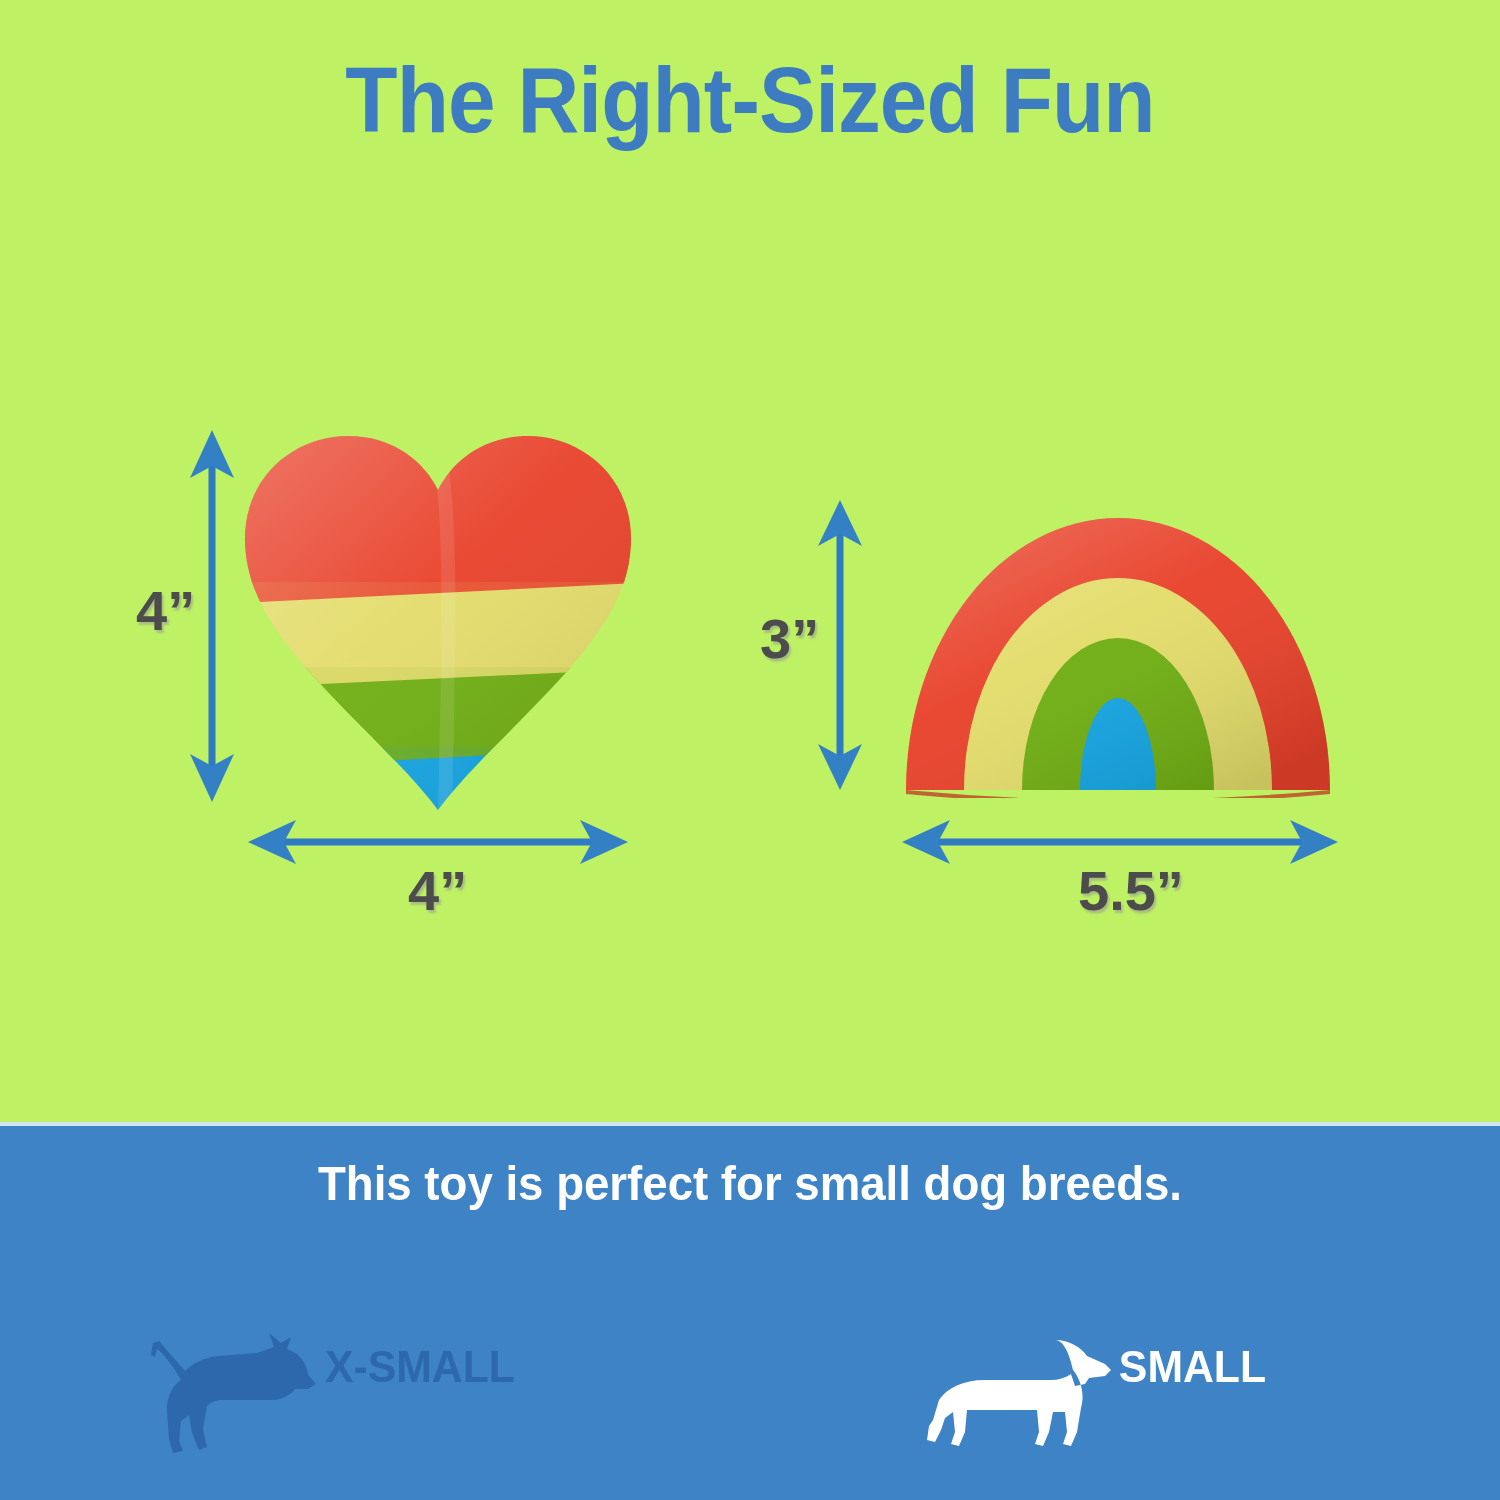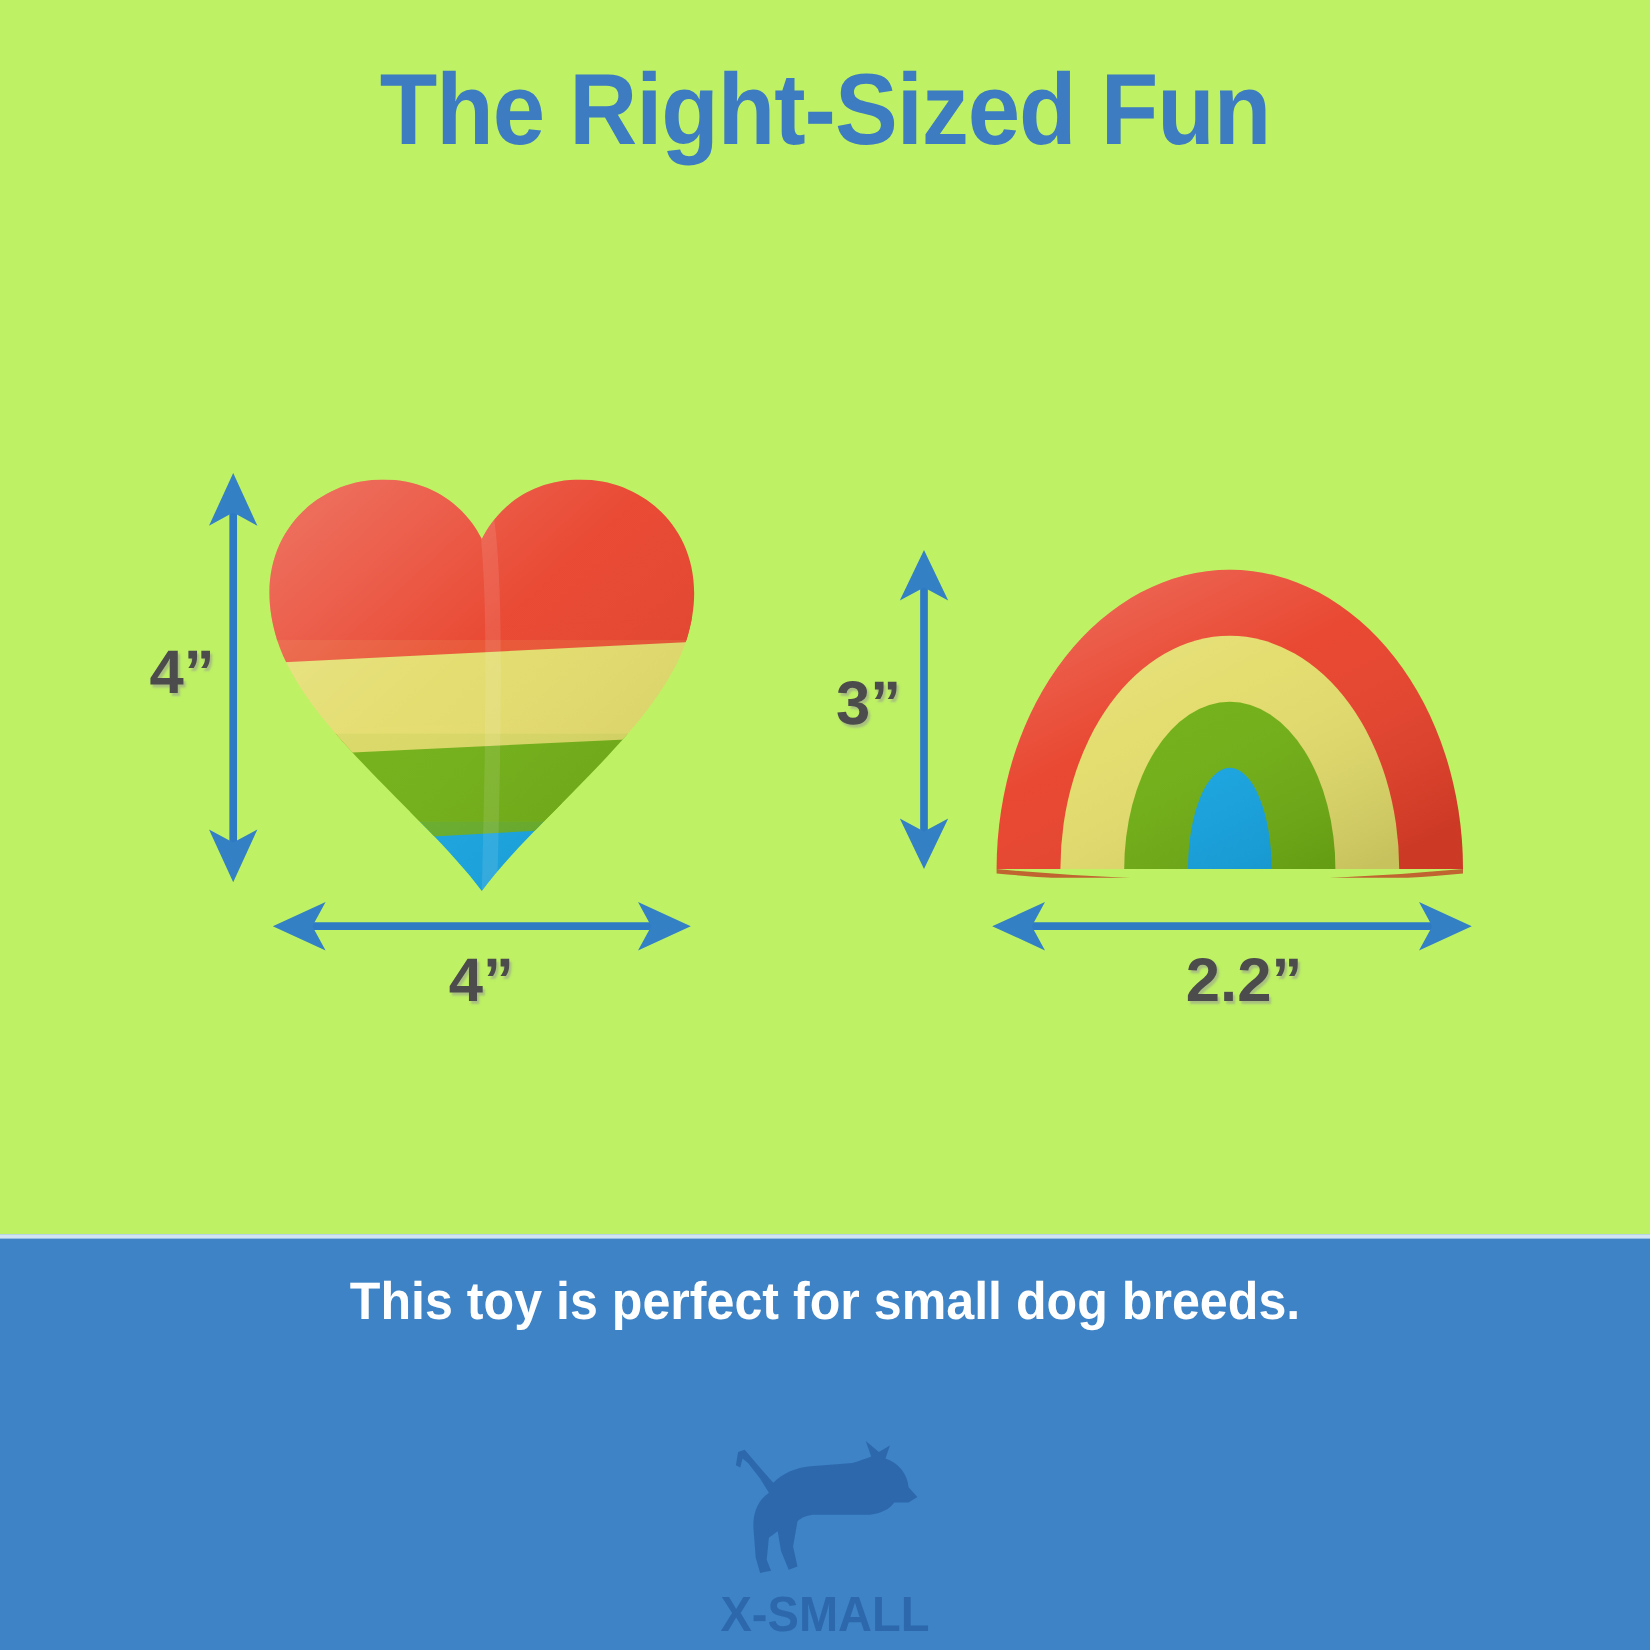--- a/index.html
+++ b/index.html
@@ -104,21 +104,21 @@
     width: 1500px;
     height: 270px;
     display: flex;
     align-items: flex-end;
     justify-content: space-around;
   }
   .size-col {
     width: 290px;
     height: 260px;
     display: flex;
-    flex-direction: column;
+    flex-direction: row;
     align-items: center;
     justify-content: flex-end;
   }
   .size-art {
     display: flex;
     align-items: flex-end;
     justify-content: center;
     height: 190px;
   }
   .size-label {
@@ -223,21 +223,21 @@
       <path d="M22 2 L44 48 L22 36 L0 48 Z" fill="#3480c5"></path>
       <path d="M22 292 L44 246 L22 258 L0 246 Z" fill="#3480c5"></path>
     </svg>
     <div class="dim-label" style="left:760px; top:606px;">3”</div>
 
     <svg class="arrow-svg" style="left:900px; top:820px;" width="440" height="44">
       <line x1="26" y1="22" x2="414" y2="22" stroke="#2e7bc4" stroke-width="7"></line>
       <path d="M2 22 L50 0 L38 22 L50 44 Z" fill="#3480c5"></path>
       <path d="M438 22 L390 0 L402 22 L390 44 Z" fill="#3480c5"></path>
     </svg>
-    <div class="dim-label" style="left:1078px; top:858px;">2.2”</div>
+    <div class="dim-label" style="left:1078px; top:858px;">5.5”</div>
 
   </div>
 
   <div class="banner">
 
     <div class="banner-text">This toy is perfect for small dog breeds.</div>
 
     <div class="sizes">
 
       <div class="size-col inactive">
@@ -251,20 +251,37 @@
                      L36 92 L34 112 L38 122 L28 124 L24 110
                      L22 84 C21 70 26 58 36 51
                      L28 38 L17 24 L12 20 L10 28 L6 26 L8 14 L14 12
                      L26 26 L40 42 C48 34 60 28 74 27
                      L112 24 C118 22 124 20 129 18 Z"></path>
           </svg>
         </div>
         <div class="size-label">X-SMALL</div>
       </div>
 
+      <div class="size-col active">
+        <div class="size-art">
+          <svg width="190" height="125" viewBox="0 0 190 125">
+            <path d="M130 6 C144 6 156 13 162 22 L180 30 L186 36 L180 42
+                     L164 44 L160 50 L150 52 L146 40
+                     C140 44 133 46 126 46
+                     L60 46 C38 46 22 54 14 66
+                     L8 86 L4 92 L2 106 L10 108 L16 96 L20 84
+                     L28 78 L30 98 L26 110 L34 112 L40 98 L42 76
+                     L112 76 L114 98 L110 110 L118 112 L124 98
+                     L128 78 L140 78 L142 98 L138 110 L146 112 L152 98
+                     L156 74 C160 60 156 46 148 36
+                     C144 18 138 6 130 6 Z"></path>
+          </svg>
+        </div>
+        <div class="size-label">SMALL</div>
+      </div>
 
 
 
 
     </div>
   </div>
 
 </div>
 
 </body></html>

